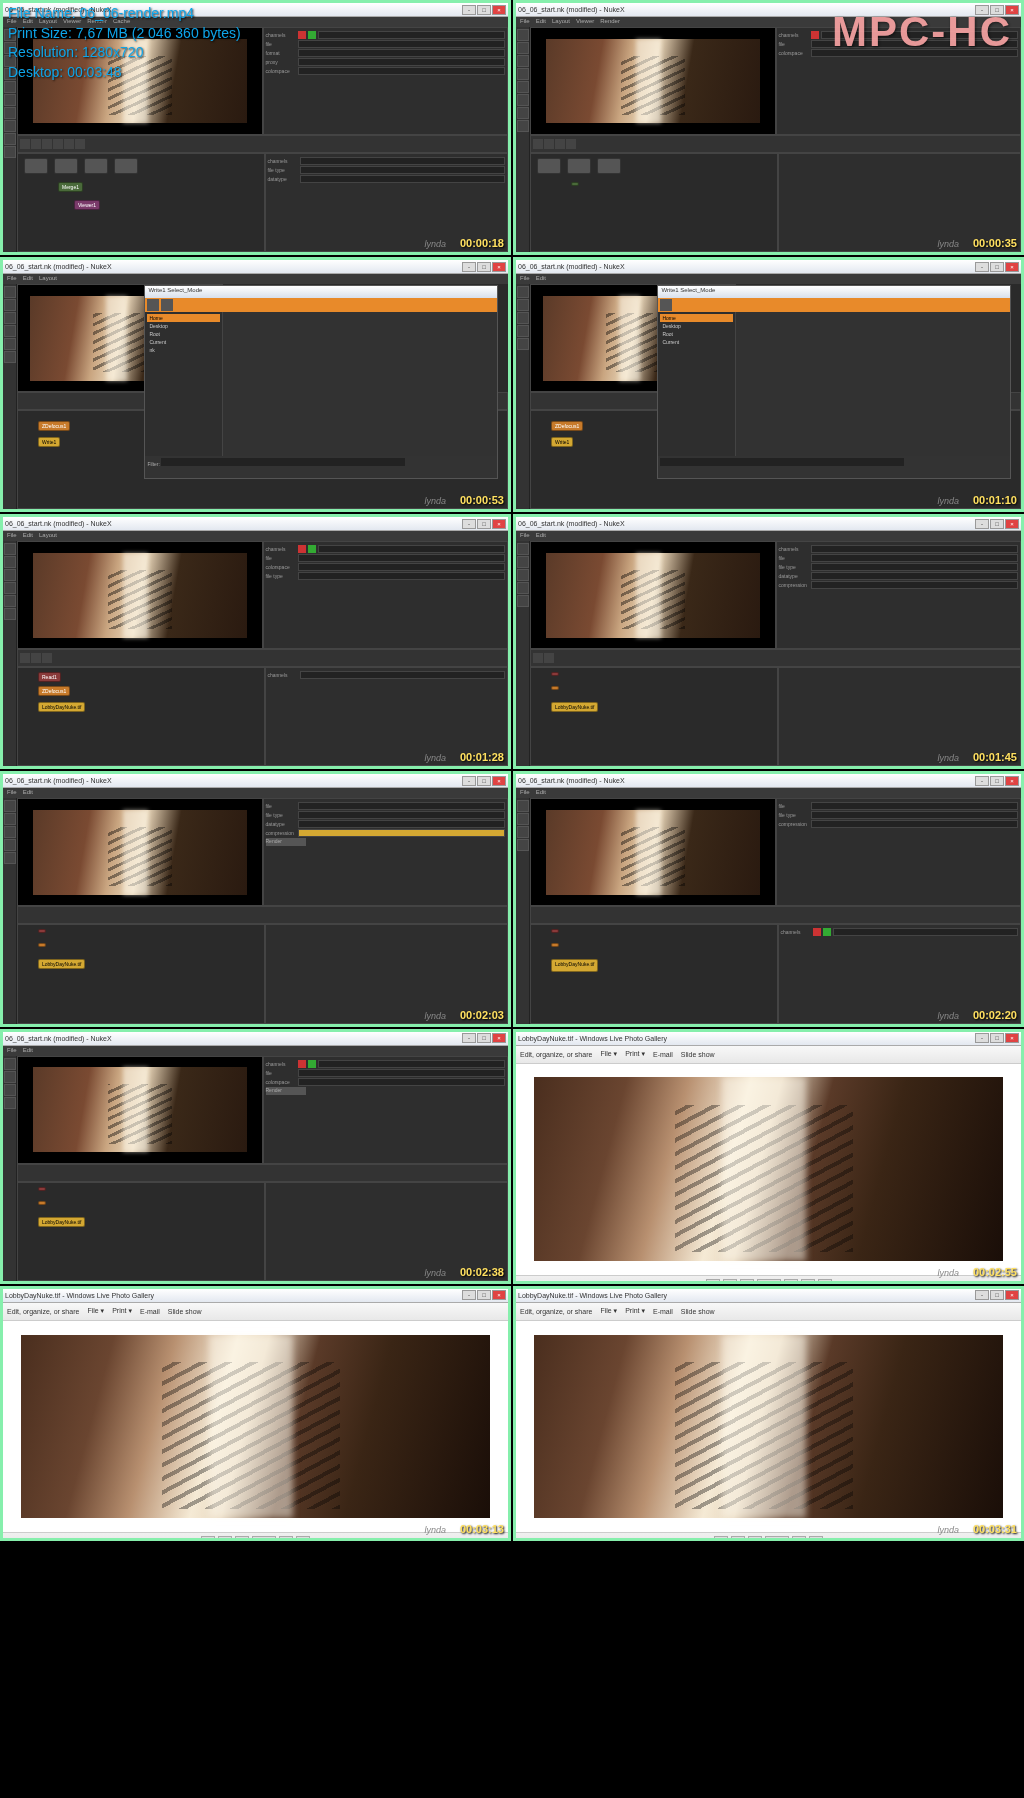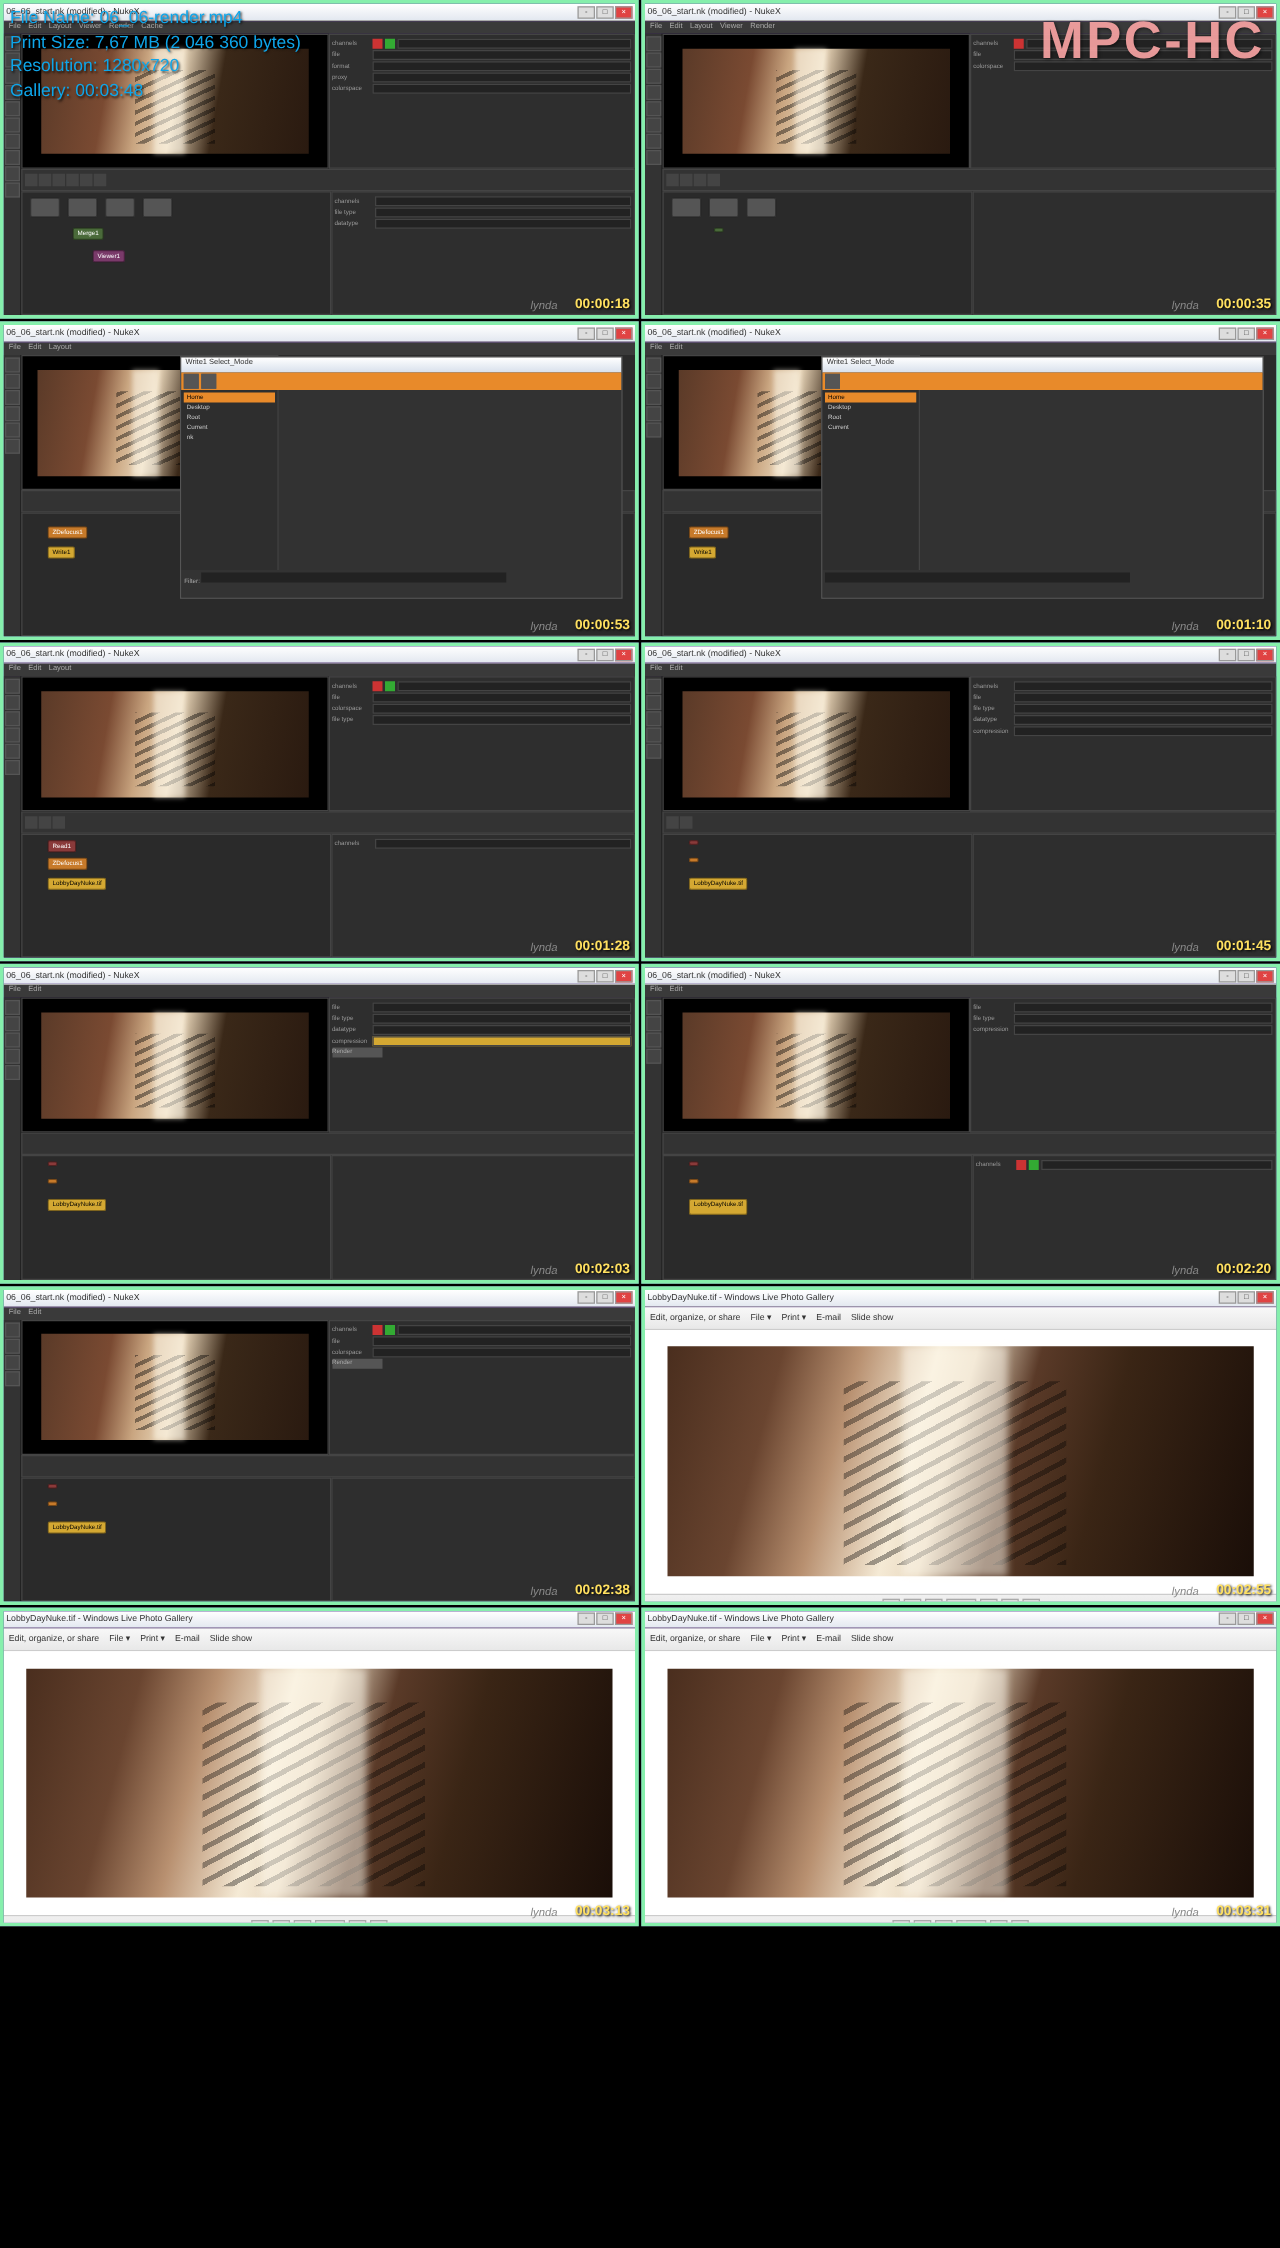--- a/index.html
+++ b/index.html
@@ -64,21 +64,21 @@
 .btm-row { flex: 1; display: flex; }
 .btm-half { flex: 1; }
 </style>
 </head>
 <body>
 
 <div class="info-overlay">
   <div><span>File Name:</span> <span>06_06-render.mp4</span></div>
   <div><span>Print Size:</span> <span>7,67 MB (2 046 360 bytes)</span></div>
   <div><span>Resolution:</span> <span>1280x720</span></div>
-  <div><span>Gallery:</span> <span>00:03:48</span></div>
+  <div><span>Desktop:</span> <span>00:03:48</span></div>
 </div>
 
 <div class="watermark">MPC-HC</div>
 
 <div class="grid">
 
   <div class="thumb">
     <div class="win-title">
       <span>06_06_start.nk (modified) - NukeX</span>
       <div class="win-btns">

